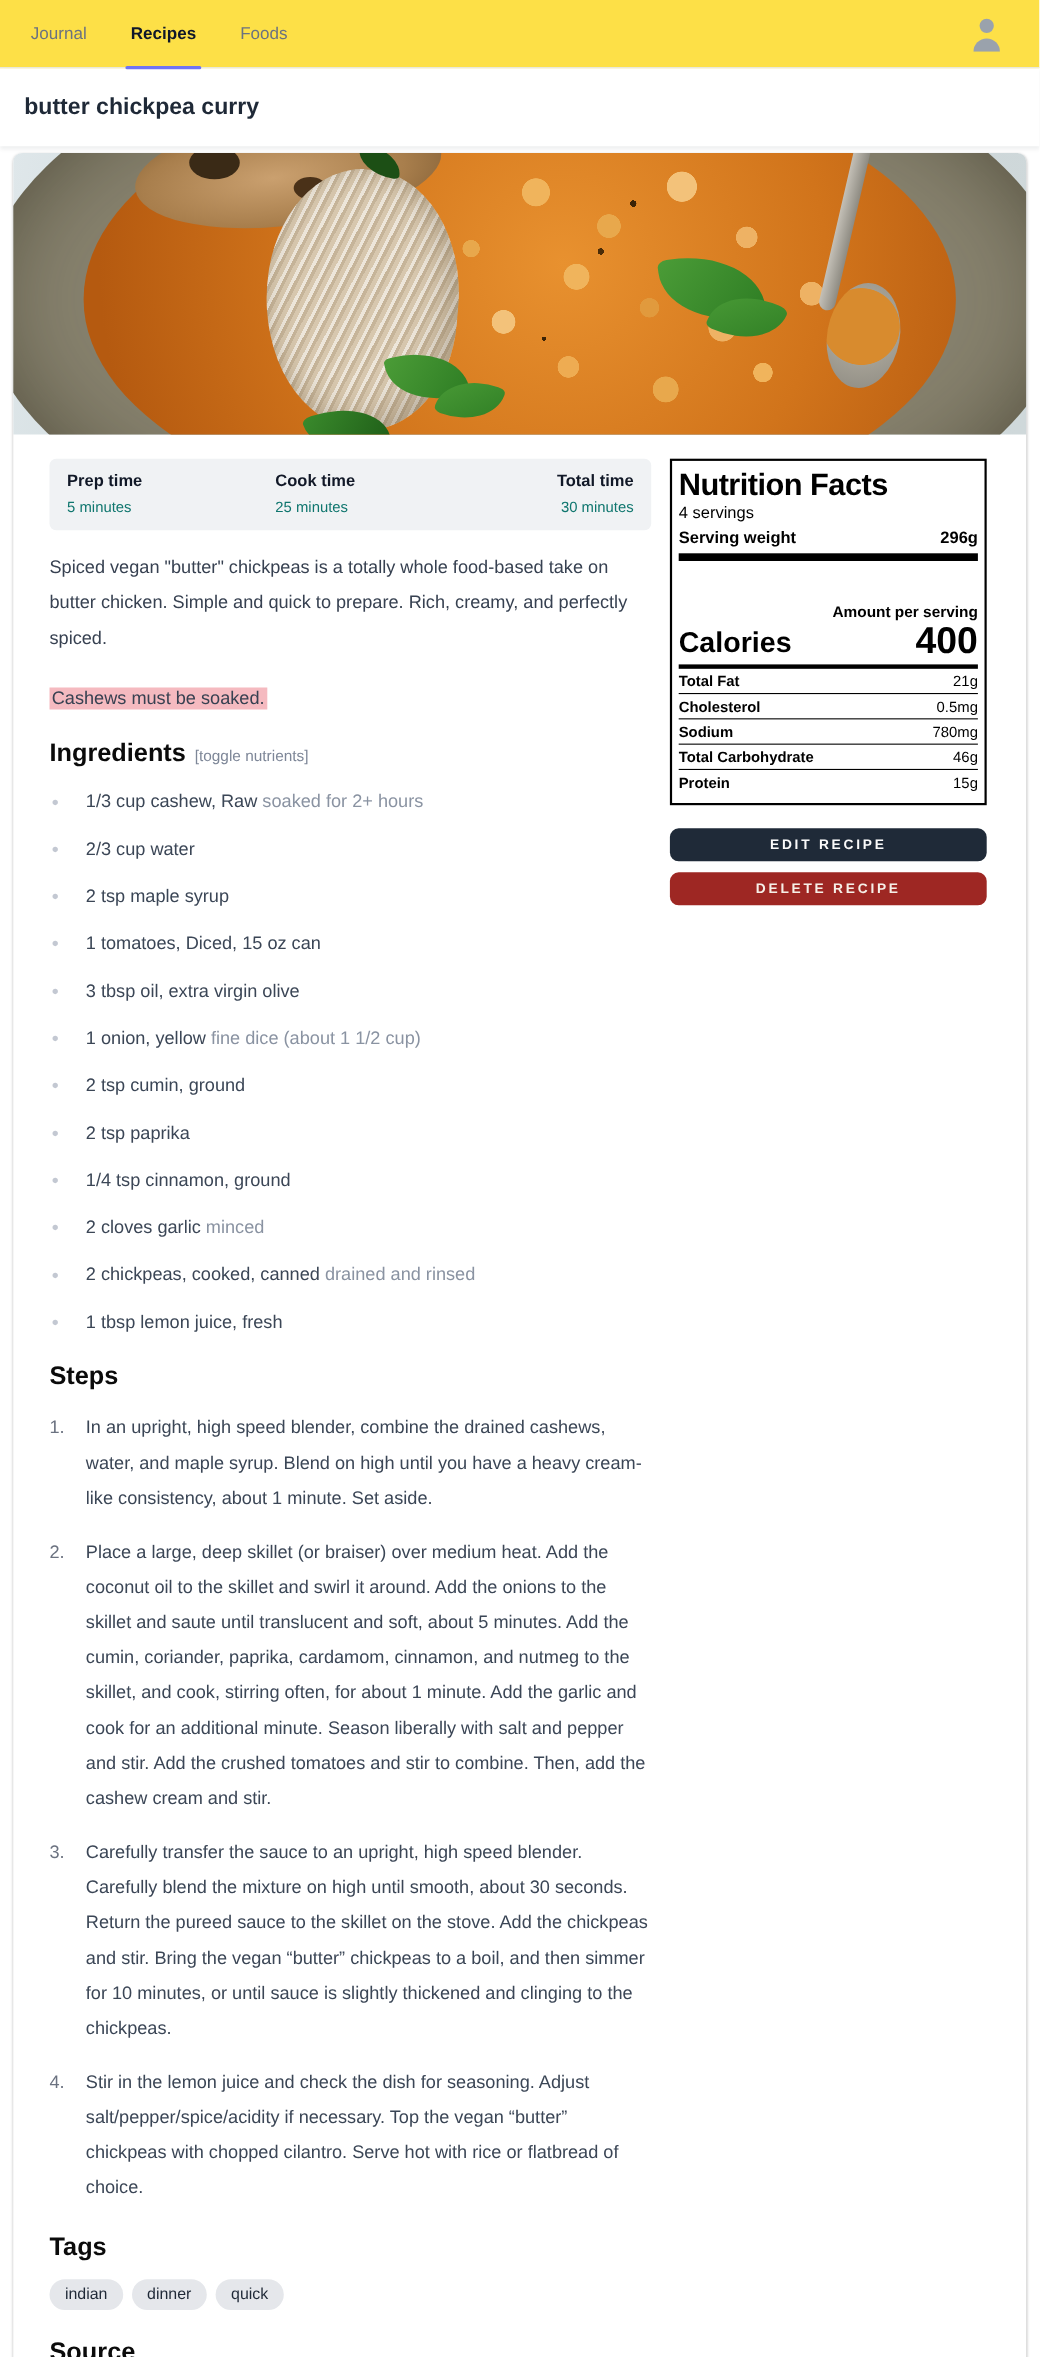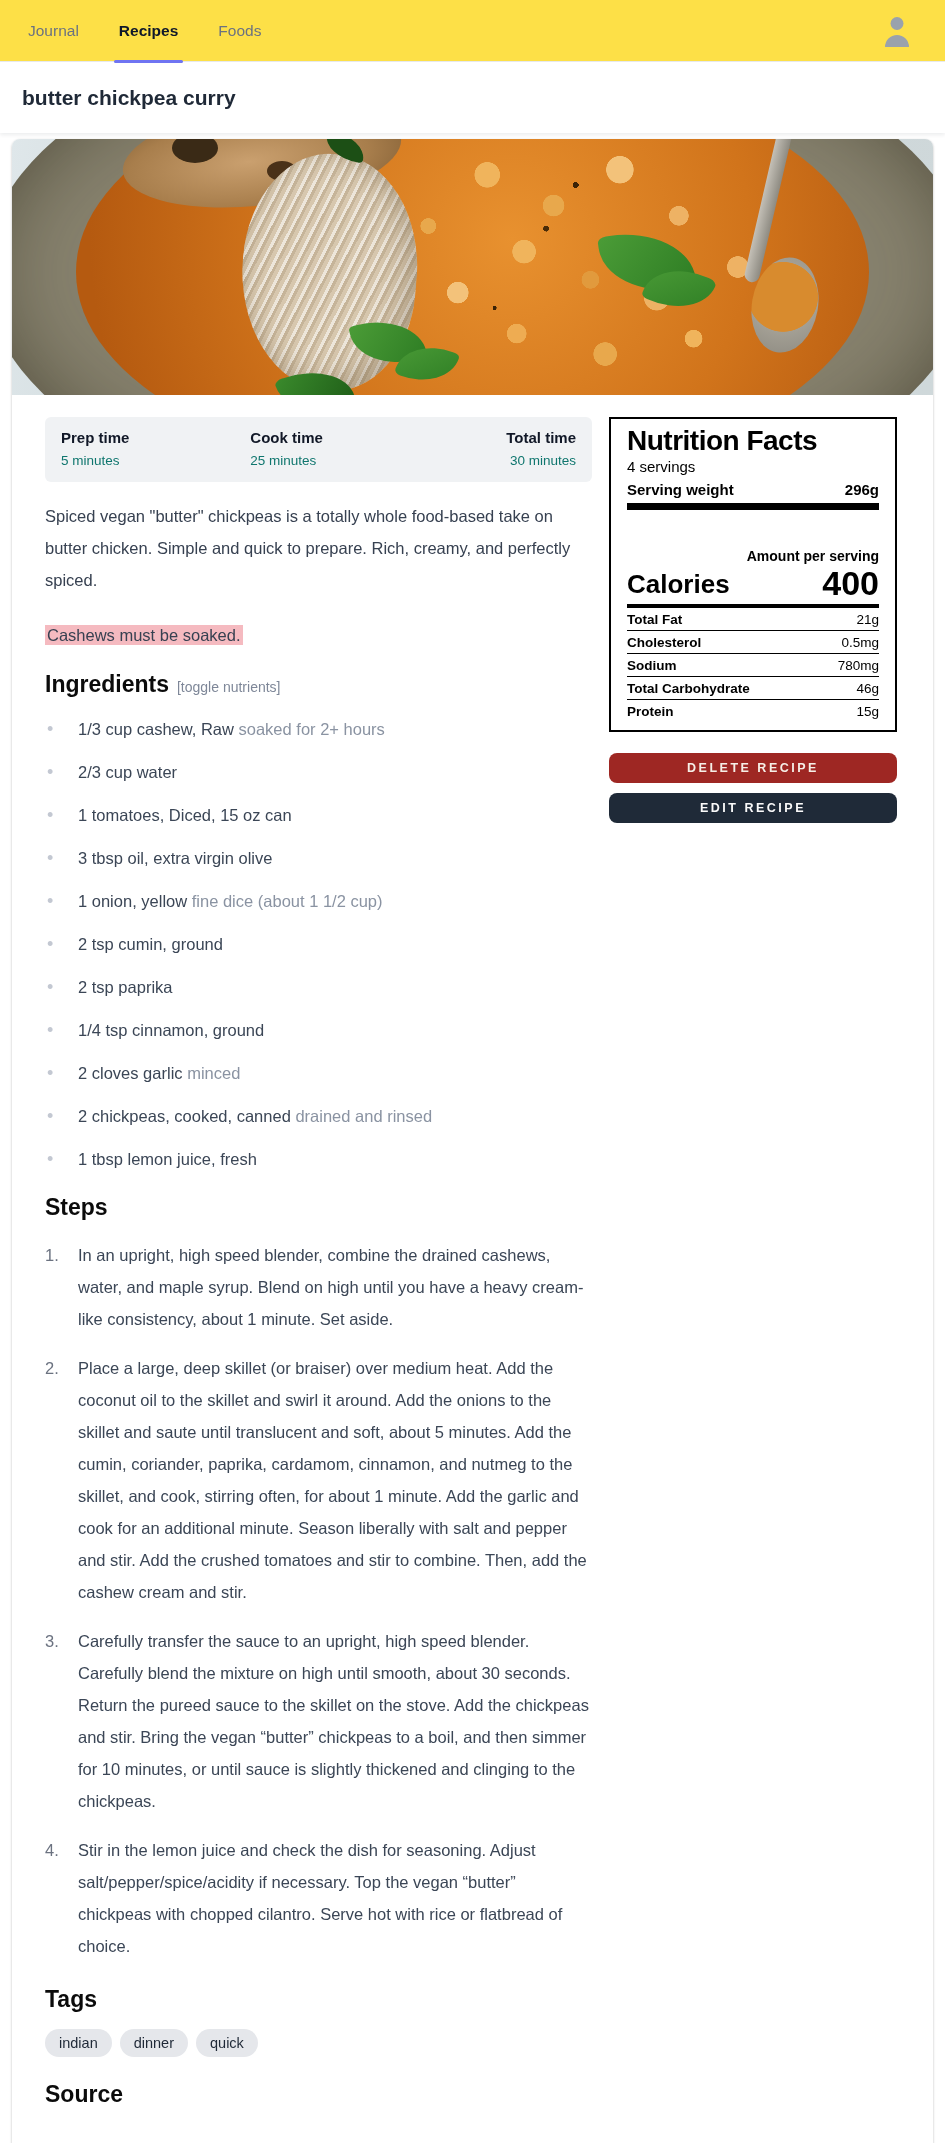--- a/index.html
+++ b/index.html
@@ -216,21 +216,21 @@
     font-size: 14.5px;
     padding: 6px 14px;
     border-radius: 999px;
     cursor: pointer;
   }
 
   
   .nutrition {
     border: 2px solid #000;
     background: #fff;
-    padding: 7px 16px 8px;
+    padding: 7px 6px 8px;
     color: #000;
   }
   .nf-title { font-size: 28px; font-weight: 800; letter-spacing: -0.5px; line-height: 1.05; white-space: nowrap; }
   .nf-servings { font-size: 15px; margin: 3px 0 6px; }
   .nf-serving-row { display: flex; justify-content: space-between; font-size: 15px; font-weight: 700; padding-bottom: 5px; }
   .nf-bar-thick { height: 7px; background: #000; margin-bottom: 5px; }
   .nf-amount { text-align: right; font-size: 14px; font-weight: 700; margin-bottom: 2px; margin-top: 38px; }
   .nf-cal-row { display: flex; justify-content: space-between; align-items: flex-end; }
   .nf-cal-label { font-size: 26px; font-weight: 800; }
   .nf-cal-value { font-size: 34px; font-weight: 800; line-height: 1; }
@@ -322,20 +322,21 @@
       <p class="note-line">
         <span class="note-highlight">Cashews must be soaked.</span>
       </p>
 
       <h2 class="section-heading">
         <span>Ingredients</span><span class="toggle-link">[toggle nutrients]</span>
       </h2>
       <ul class="ingredients-list">
         <li><span>1/3 cup cashew, Raw</span> <span class="ing-note">soaked for 2+ hours</span></li>
         <li><span>2/3 cup water</span> </li>
+        <li><span>2 tsp maple syrup</span> </li>
         <li><span>1 tomatoes, Diced, 15 oz can</span> </li>
         <li><span>3 tbsp oil, extra virgin olive</span> </li>
         <li><span>1 onion, yellow</span> <span class="ing-note">fine dice (about 1 1/2 cup)</span></li>
         <li><span>2 tsp cumin, ground</span> </li>
         <li><span>2 tsp paprika</span> </li>
         <li><span>1/4 tsp cinnamon, ground</span> </li>
         <li><span>2 cloves garlic</span> <span class="ing-note">minced</span></li>
         <li><span>2 chickpeas, cooked, canned</span> <span class="ing-note">drained and rinsed</span></li>
         <li><span>1 tbsp lemon juice, fresh</span> </li>
       </ul>
@@ -391,18 +392,18 @@
           <span class="nf-row-label">Total Carbohydrate</span>
           <span>46g</span>
         </div>
         <div class="nf-row">
           <span class="nf-row-label">Protein</span>
           <span>15g</span>
         </div>
       </div>
 
       <div class="actions">
+        <button class="btn btn-edit">EDIT RECIPE</button>
         <button class="btn btn-delete">DELETE RECIPE</button>
-        <button class="btn btn-edit">EDIT RECIPE</button>
       </div>
     </div>
   </div>
 </main>
 
 </body></html>

